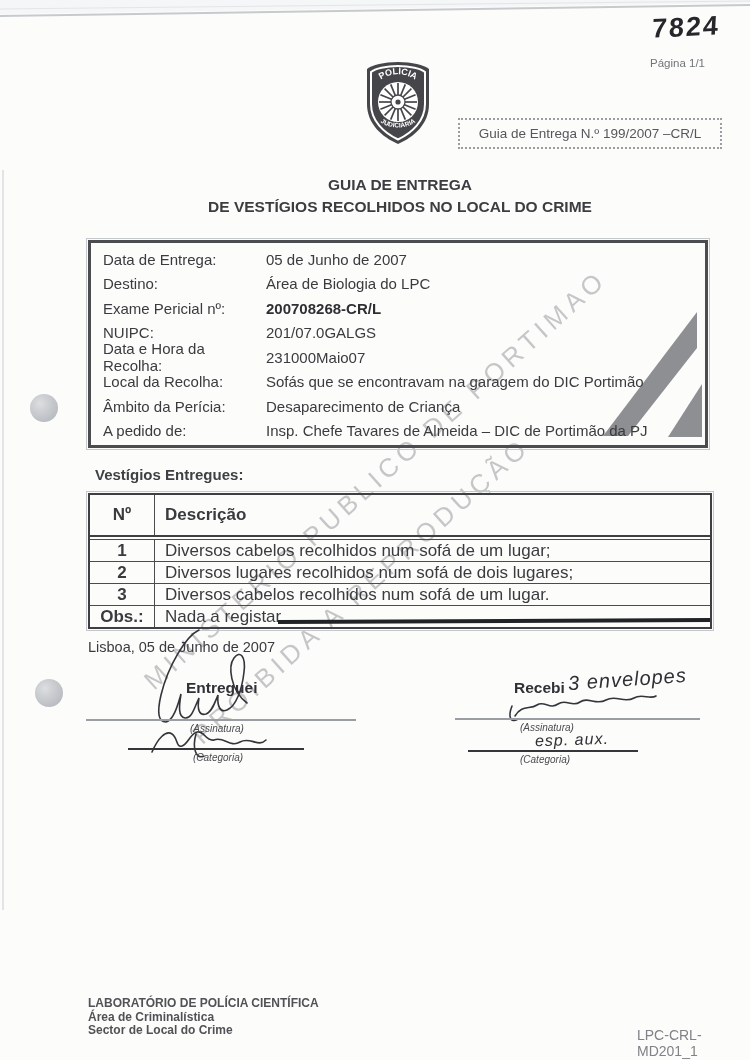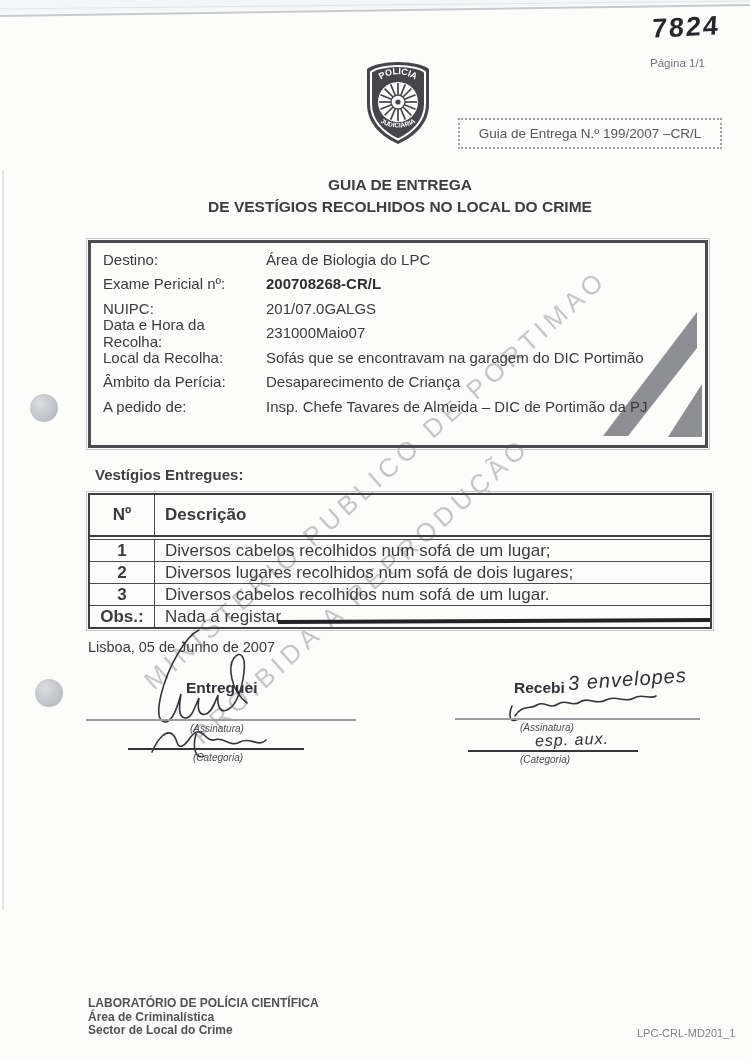--- a/index.html
+++ b/index.html
@@ -48,21 +48,21 @@
   .place-date{left:88px;top:639px;font-size:14.5px;}
   .sig-label{font-weight:bold;font-size:15.5px;color:#303136;}
   .sig-line{height:2px;background:#9a9da1;}
   .sig-line.dark{background:#35363a;}
   .caption{font-style:italic;font-size:10px;color:#4a4b4f;}
   .hand{color:#2f3036;transform:rotate(-4deg);letter-spacing:1px;font-style:italic;}
   .hand-note{font-size:20px;}
   .hand-cat{font-size:16px;transform:rotate(-2deg);}
   
   .footer{left:88px;top:997px;font-weight:bold;font-size:12px;line-height:13.5px;color:#515256;}
-  .doc-code{left:637px;top:1027px;font-size:11px;color:#808287;}
+  .doc-code{left:637px;top:1027px;font-size:14px;color:#808287;}
 </style>
 </head>
 <body>
 
 <div class="sheet">
 
   <svg class="abs artifacts" width="750" height="1060">
     <polygon points="0,0 750,0 750,3 0,14" fill="#f5f6f7"></polygon>
     <line x1="0" y1="16" x2="750" y2="5" stroke="#c7cacd" stroke-width="2"></line>
     <line x1="0" y1="9" x2="750" y2="1" stroke="#e3e5e7" stroke-width="1"></line>
@@ -119,20 +119,24 @@
   <div class="abs content title" style="top:176px;">GUIA DE ENTREGA</div>
   <div class="abs content title" style="top:198px;">DE VESTÍGIOS RECOLHIDOS NO LOCAL DO CRIME</div>
 
   <div class="abs content info-table">
     <svg class="band" width="614" height="202" viewBox="0 0 614 202">
       <polygon points="512,193 606,69 606,105 537,193" fill="#8d8f93"></polygon>
       <polygon points="577,194 611,141 611,194" fill="#8d8f93"></polygon>
     </svg>
     <div class="info-rows">
       <div class="irow">
+          <span class="ilabel">Data de Entrega:</span>
+          <span class="ivalue">05 de Junho de 2007</span>
+        </div>
+      <div class="irow">
           <span class="ilabel">Destino:</span>
           <span class="ivalue">Área de Biologia do LPC</span>
         </div>
       <div class="irow">
           <span class="ilabel">Exame Pericial nº:</span>
           <span class="ivalue bold">200708268-CR/L</span>
         </div>
       <div class="irow">
           <span class="ilabel">NUIPC:</span>
           <span class="ivalue">201/07.0GALGS</span>

